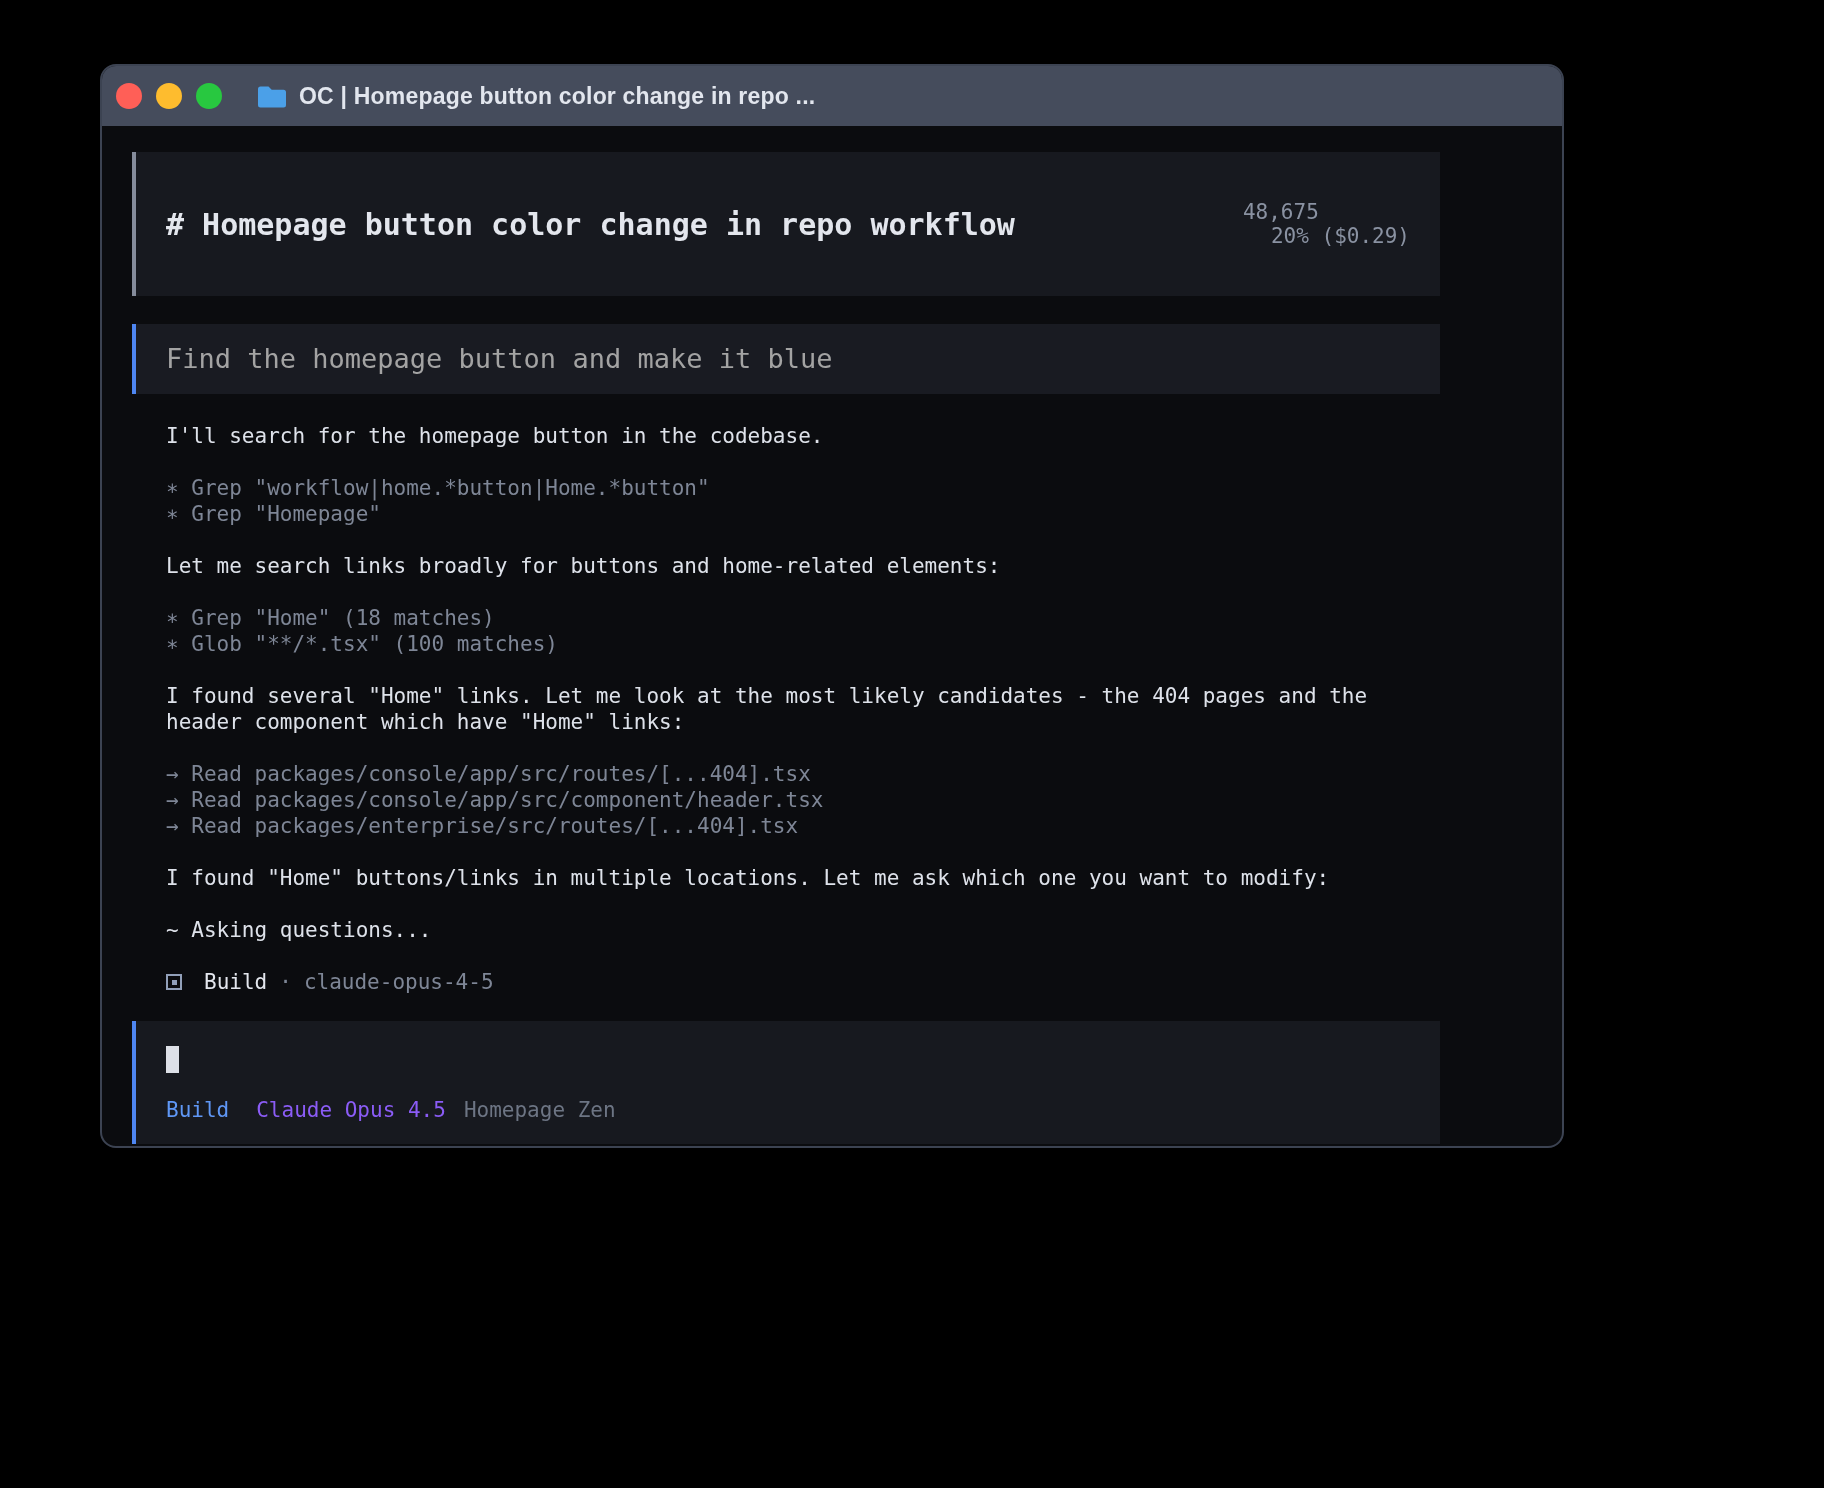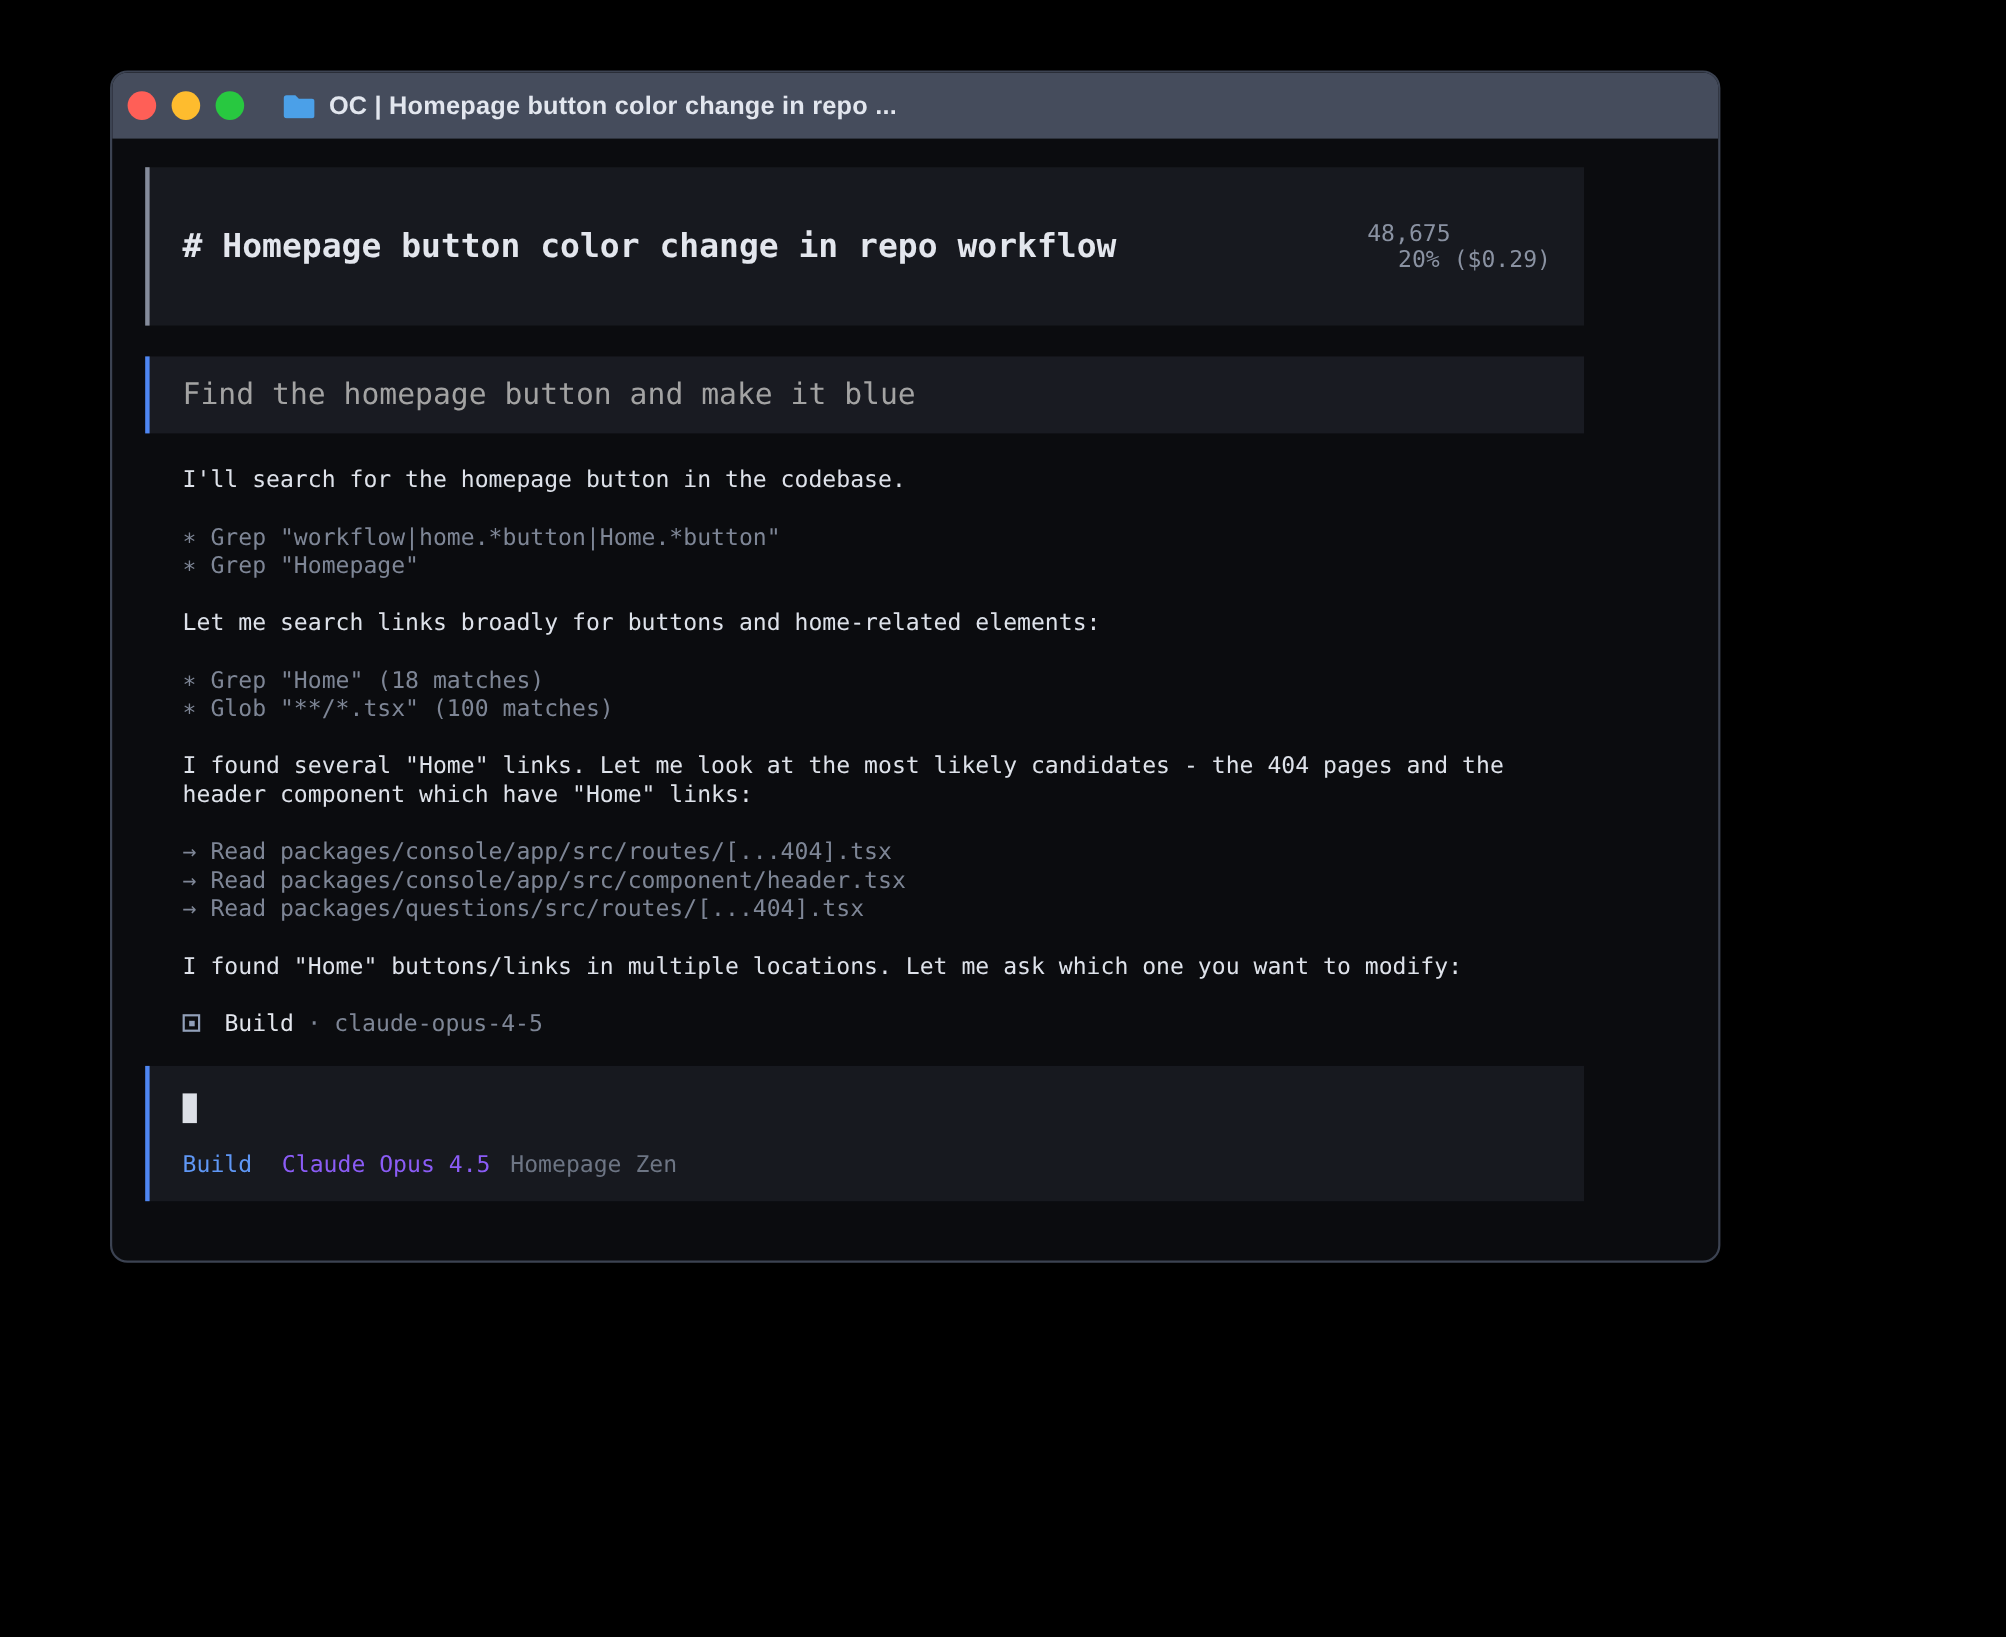--- a/index.html
+++ b/index.html
@@ -89,22 +89,23 @@
         <div class="t-line t-text gap" style="margin-top:0;">I'll search for the homepage button in the codebase.</div>
         <div class="t-line t-tool gap">∗ Grep "workflow|home.*button|Home.*button"</div>
         <div class="t-line t-tool">∗ Grep "Homepage"</div>
         <div class="t-line t-text gap">Let me search links broadly for buttons and home-related elements:</div>
         <div class="t-line t-tool gap">∗ Grep "Home" (18 matches)</div>
         <div class="t-line t-tool">∗ Glob "**/*.tsx" (100 matches)</div>
         <div class="t-line t-text gap">I found several "Home" links. Let me look at the most likely candidates - the 404 pages and the
 header component which have "Home" links:</div>
         <div class="t-line t-tool gap">→ Read packages/console/app/src/routes/[...404].tsx</div>
         <div class="t-line t-tool">→ Read packages/console/app/src/component/header.tsx</div>
-        <div class="t-line t-tool">→ Read packages/questions/src/routes/[...404].tsx</div>
+        <div class="t-line t-tool">→ Read packages/enterprise/src/routes/[...404].tsx</div>
         <div class="t-line t-text gap">I found "Home" buttons/links in multiple locations. Let me ask which one you want to modify:</div>
+        <div class="t-line t-text gap">~ Asking questions...</div>
 
         <div class="agent-line">
           <span class="agent-icon">
               <span class="agent-icon-dot"></span>
             </span>
           <span class="agent-name">Build</span>
           <span class="agent-sep">·</span>
           <span class="agent-model">claude-opus-4-5</span>
         </div>
       </div>

